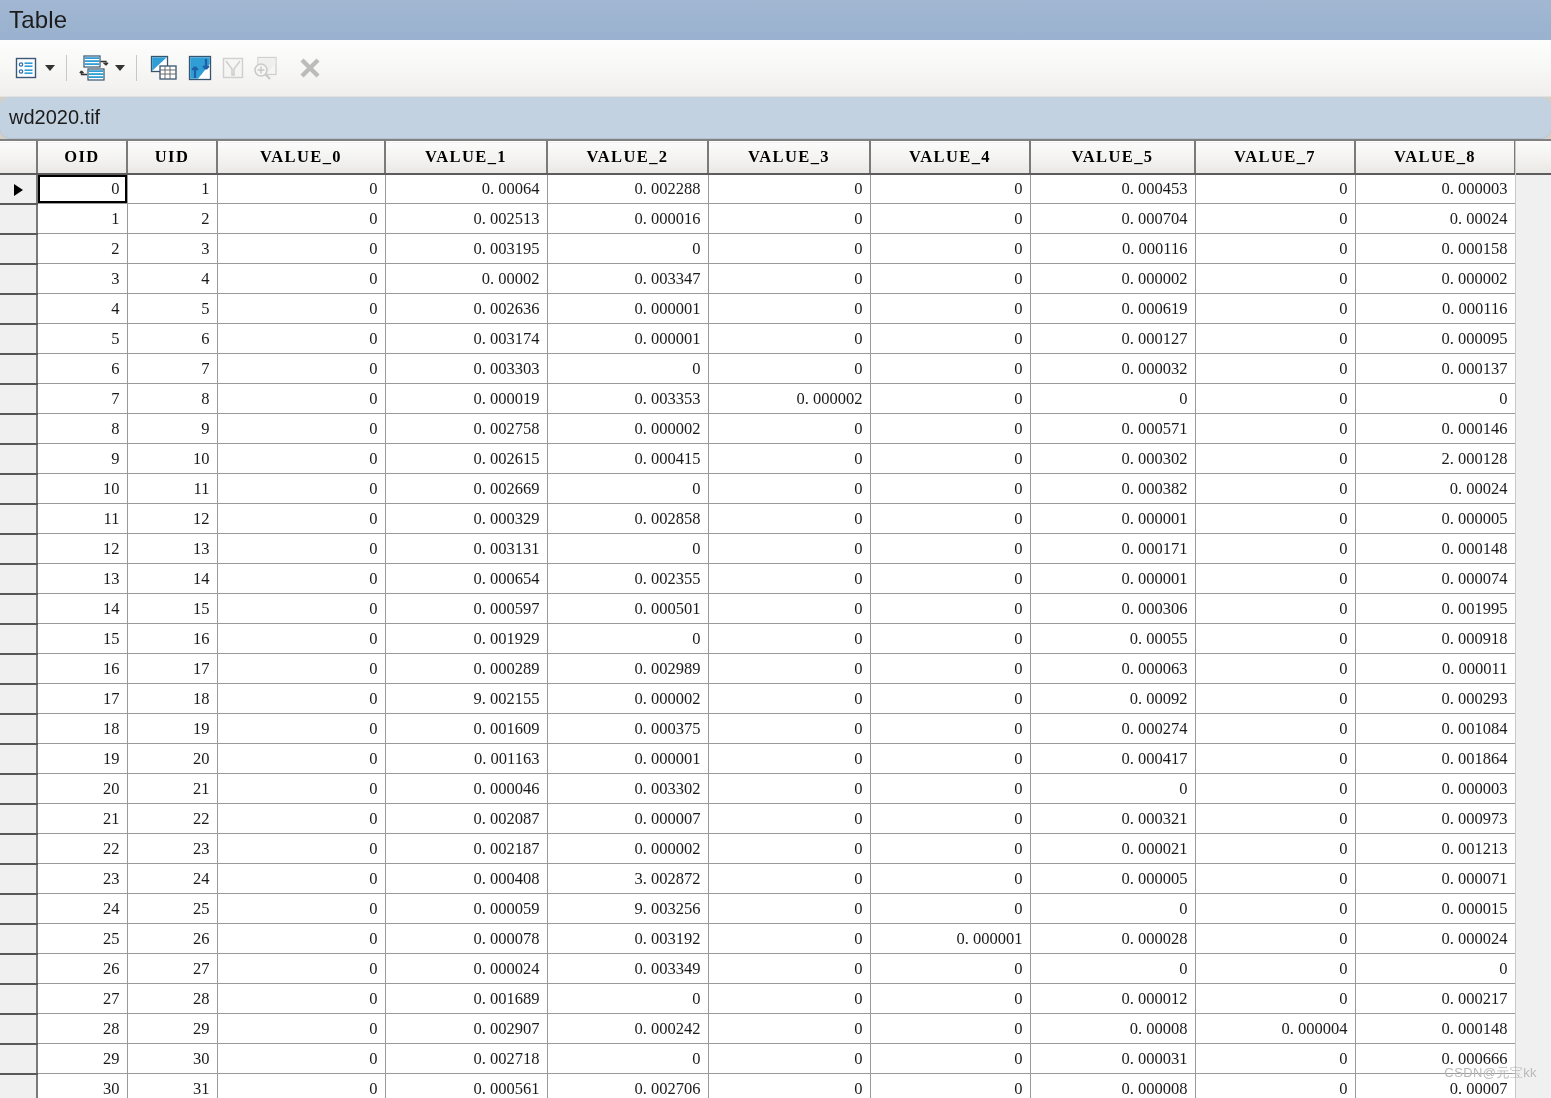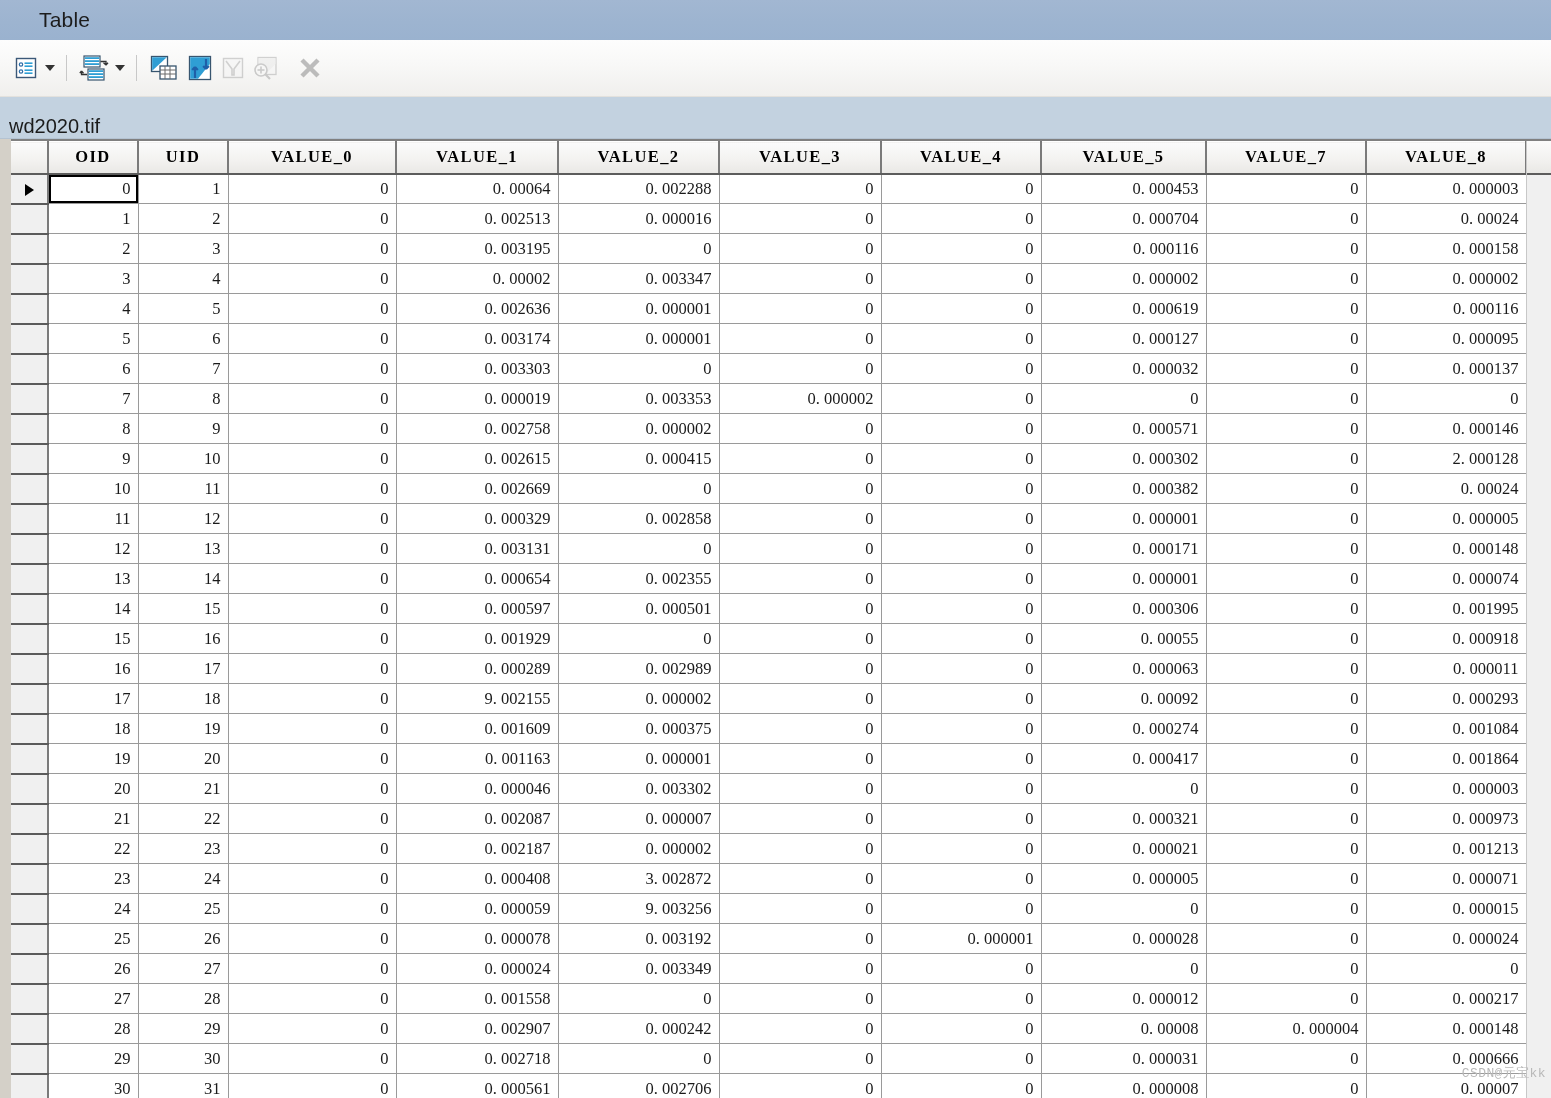--- a/index.html
+++ b/index.html
@@ -27,24 +27,23 @@
   
   .titlebar {
     height: 40px;
     background: linear-gradient(to bottom, #a2b7d2 0%, #9db4d0 55%, #9ab2cf 100%);
     display: flex;
     align-items: center;
     padding-left: 9px;
     box-sizing: border-box;
   }
   .titlebar-text {
-    font-size: 21px;
+    font-size: 24px;
     color: #1c1c1c;
     letter-spacing: 0.2px;
-    margin-left: 30px;
   }
 
   
   .toolbar {
     height: 57px;
     background: linear-gradient(to bottom, #fdfdfd 0%, #f8f8f7 45%, #f0efed 100%);
     border-bottom: 1px solid #e3e1dd;
     display: flex;
     align-items: center;
     padding-left: 10px;
@@ -78,39 +77,39 @@
     height: 26px;
     background: #c8c8c8;
     margin: 0 9px;
   }
 
   
   .tabstrip {
     height: 42px;
     background: #c3d2e0;
     display: flex;
-    align-items: flex-end;
+    align-items: center;
     padding-left: 9px;
     box-sizing: border-box;
     border-bottom: 1px solid #b4c3d2;
+    border-radius: 10px;
   }
   .tab-label {
     font-size: 20px;
     color: #1b1b1b;
   }
 
   
   .grid-outer {
     position: relative;
     height: 959px;
     background: #14532d;
     border-top: 2px solid #808080;
     box-sizing: border-box;
     overflow: hidden;
-    margin-left: 11px;
   }
   table.grid {
     border-collapse: collapse;
     table-layout: fixed;
     font-family: "Liberation Serif", serif;
   }
   table.grid th, table.grid td {
     padding: 0;
     margin: 0;
     box-sizing: border-box;
@@ -177,25 +176,25 @@
   }
   .grid-filler-head {
     height: 32px;
     background: linear-gradient(to bottom,#fbfbfb 0%, #f2f1ef 60%, #e9e8e5 100%);
     border-bottom: 2px solid #5c5c5c;
   }
 
   
   .watermark {
     position: absolute;
-    right: 5px;
+    right: 14px;
     bottom: 16px;
     font-size: 13px;
     color: #b9b9b9;
-    font-family: Liberation Mono, monospace;
+    font-family: Liberation Sans, sans-serif;
     pointer-events: none;
     letter-spacing: 0.4px;
     text-align: right;
   }
 </style>
 </head>
 <body>
 
 <div id="table-window">
 
@@ -670,21 +669,21 @@
             <td class="val">0</td>
             <td class="val">0</td>
             <td class="val">0</td>
             <td class="val">0</td>
           </tr>
           <tr>
             <td class="gutter"></td>
             <td class="val">27</td>
             <td class="val">28</td>
             <td class="val">0</td>
-            <td class="val">0. 001558</td>
+            <td class="val">0. 001689</td>
             <td class="val">0</td>
             <td class="val">0</td>
             <td class="val">0</td>
             <td class="val">0. 000012</td>
             <td class="val">0</td>
             <td class="val">0. 000217</td>
           </tr>
           <tr>
             <td class="gutter"></td>
             <td class="val">28</td>

